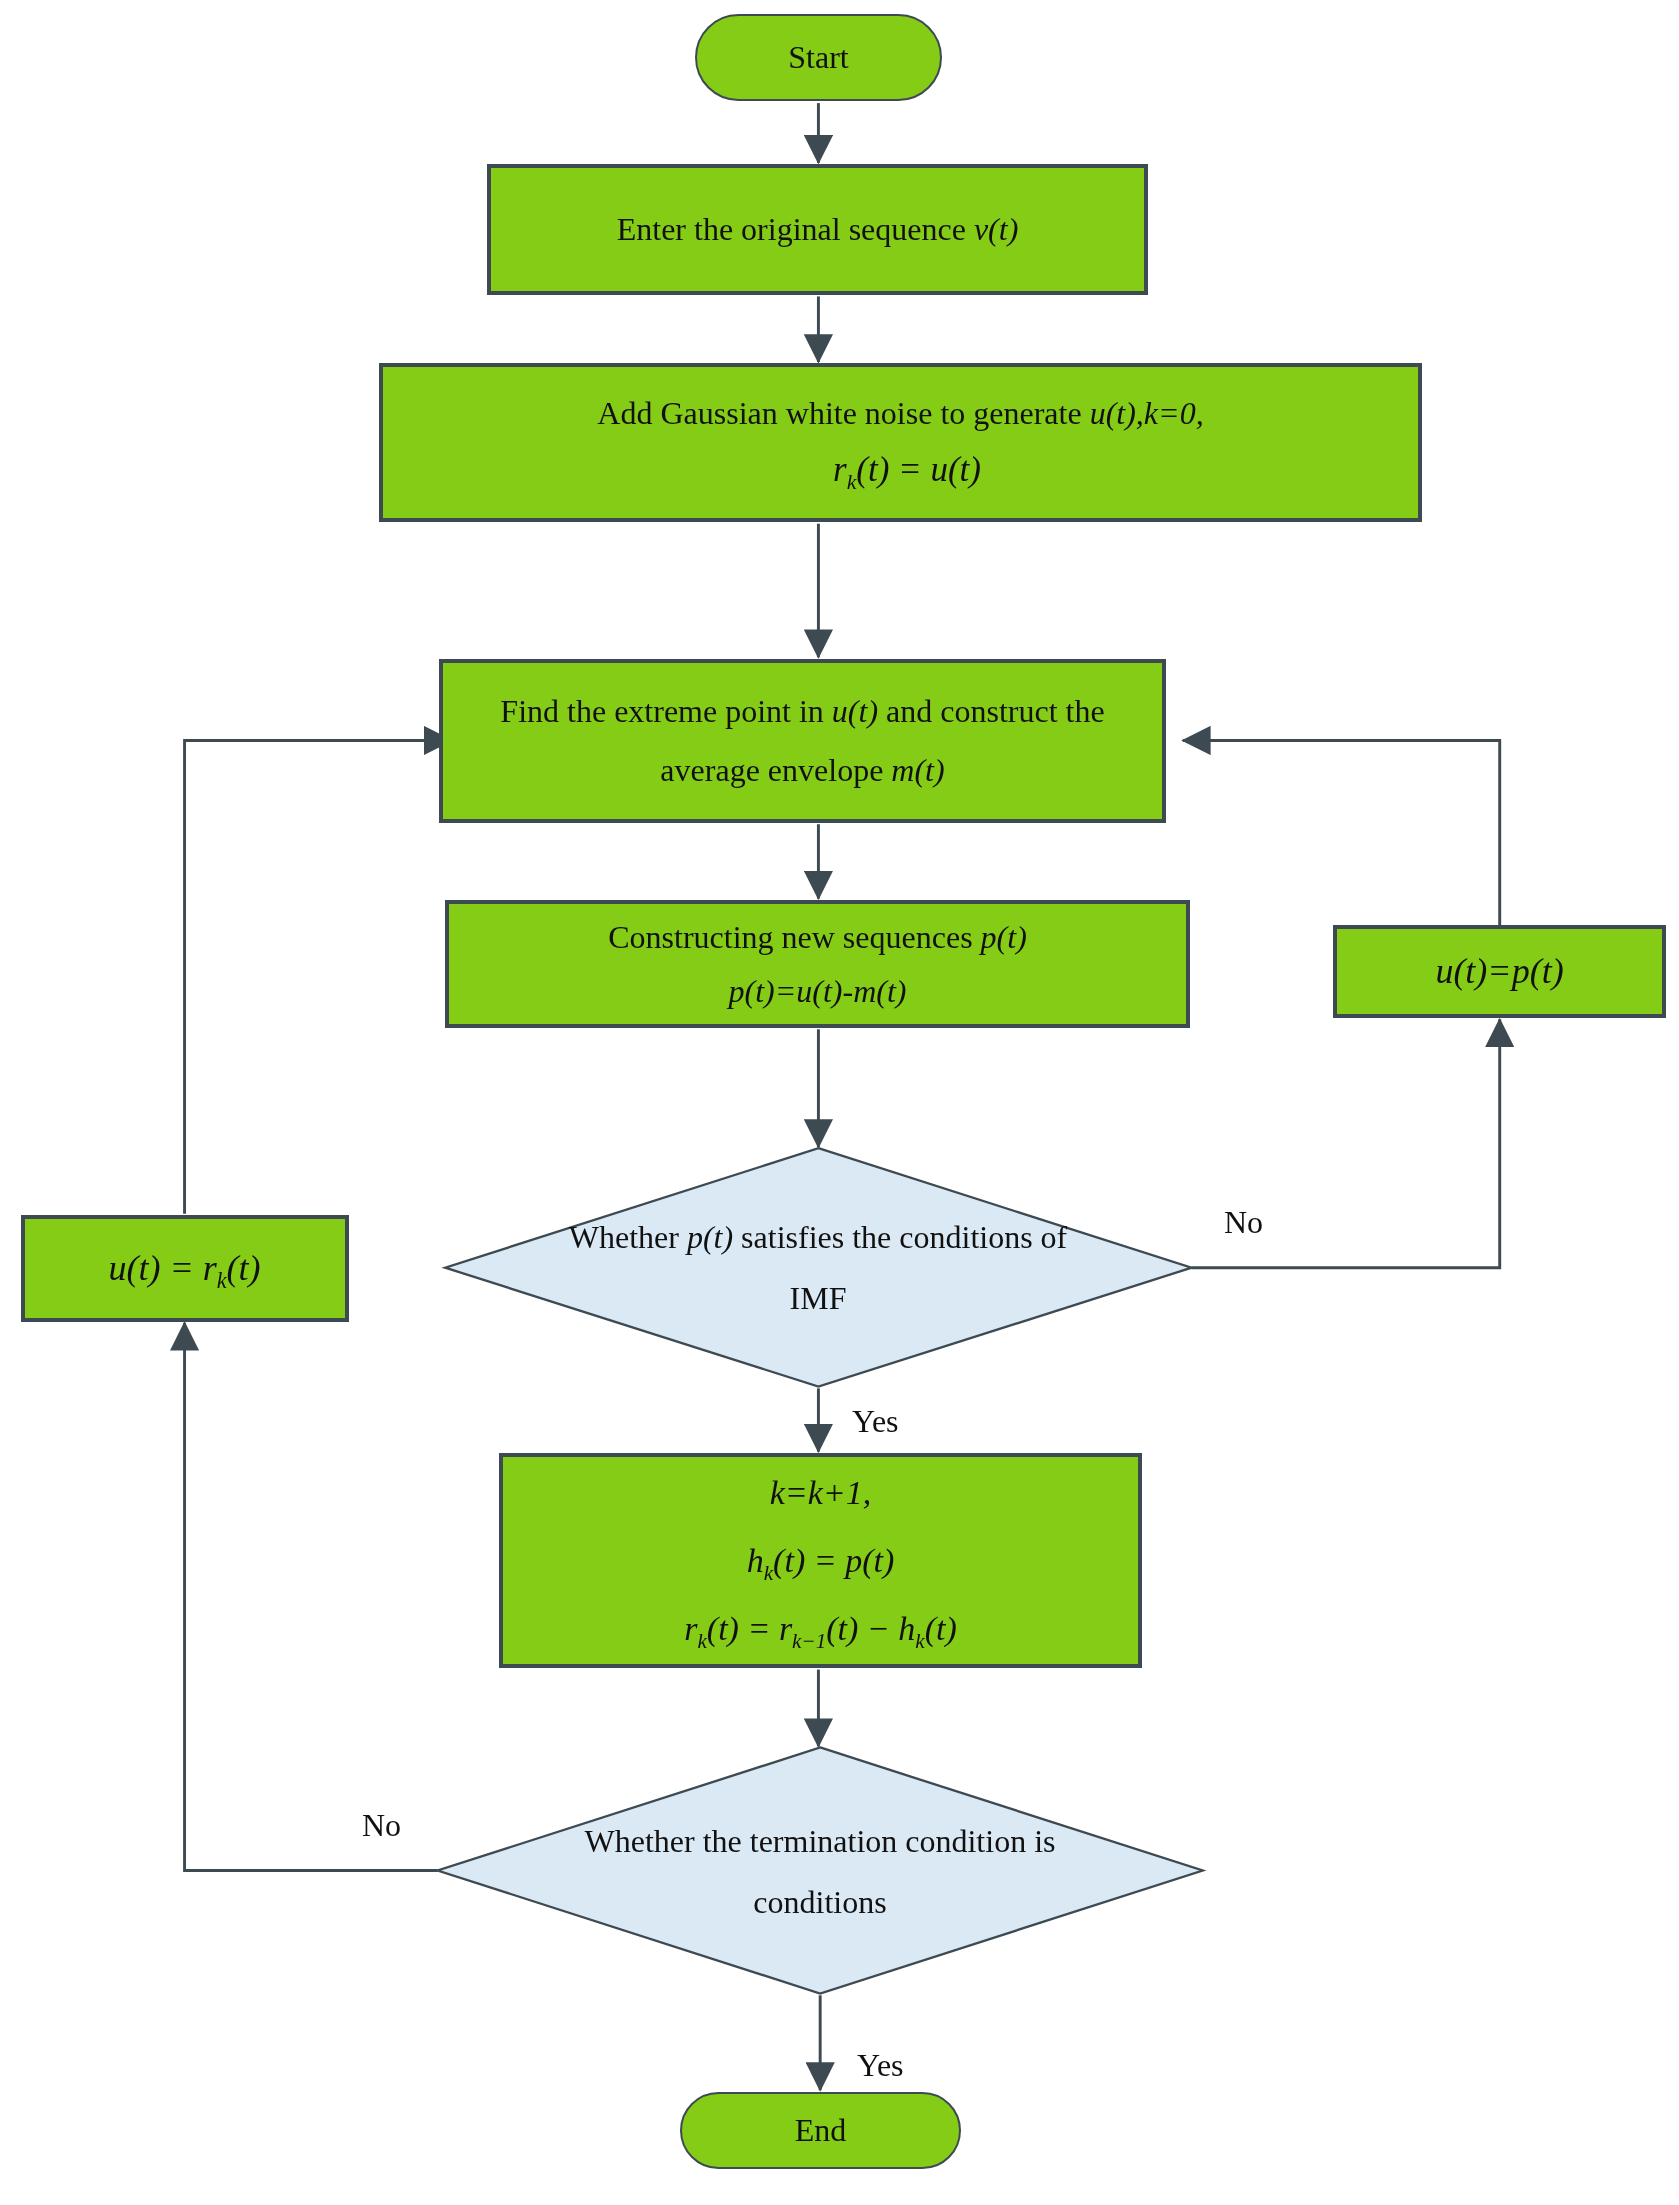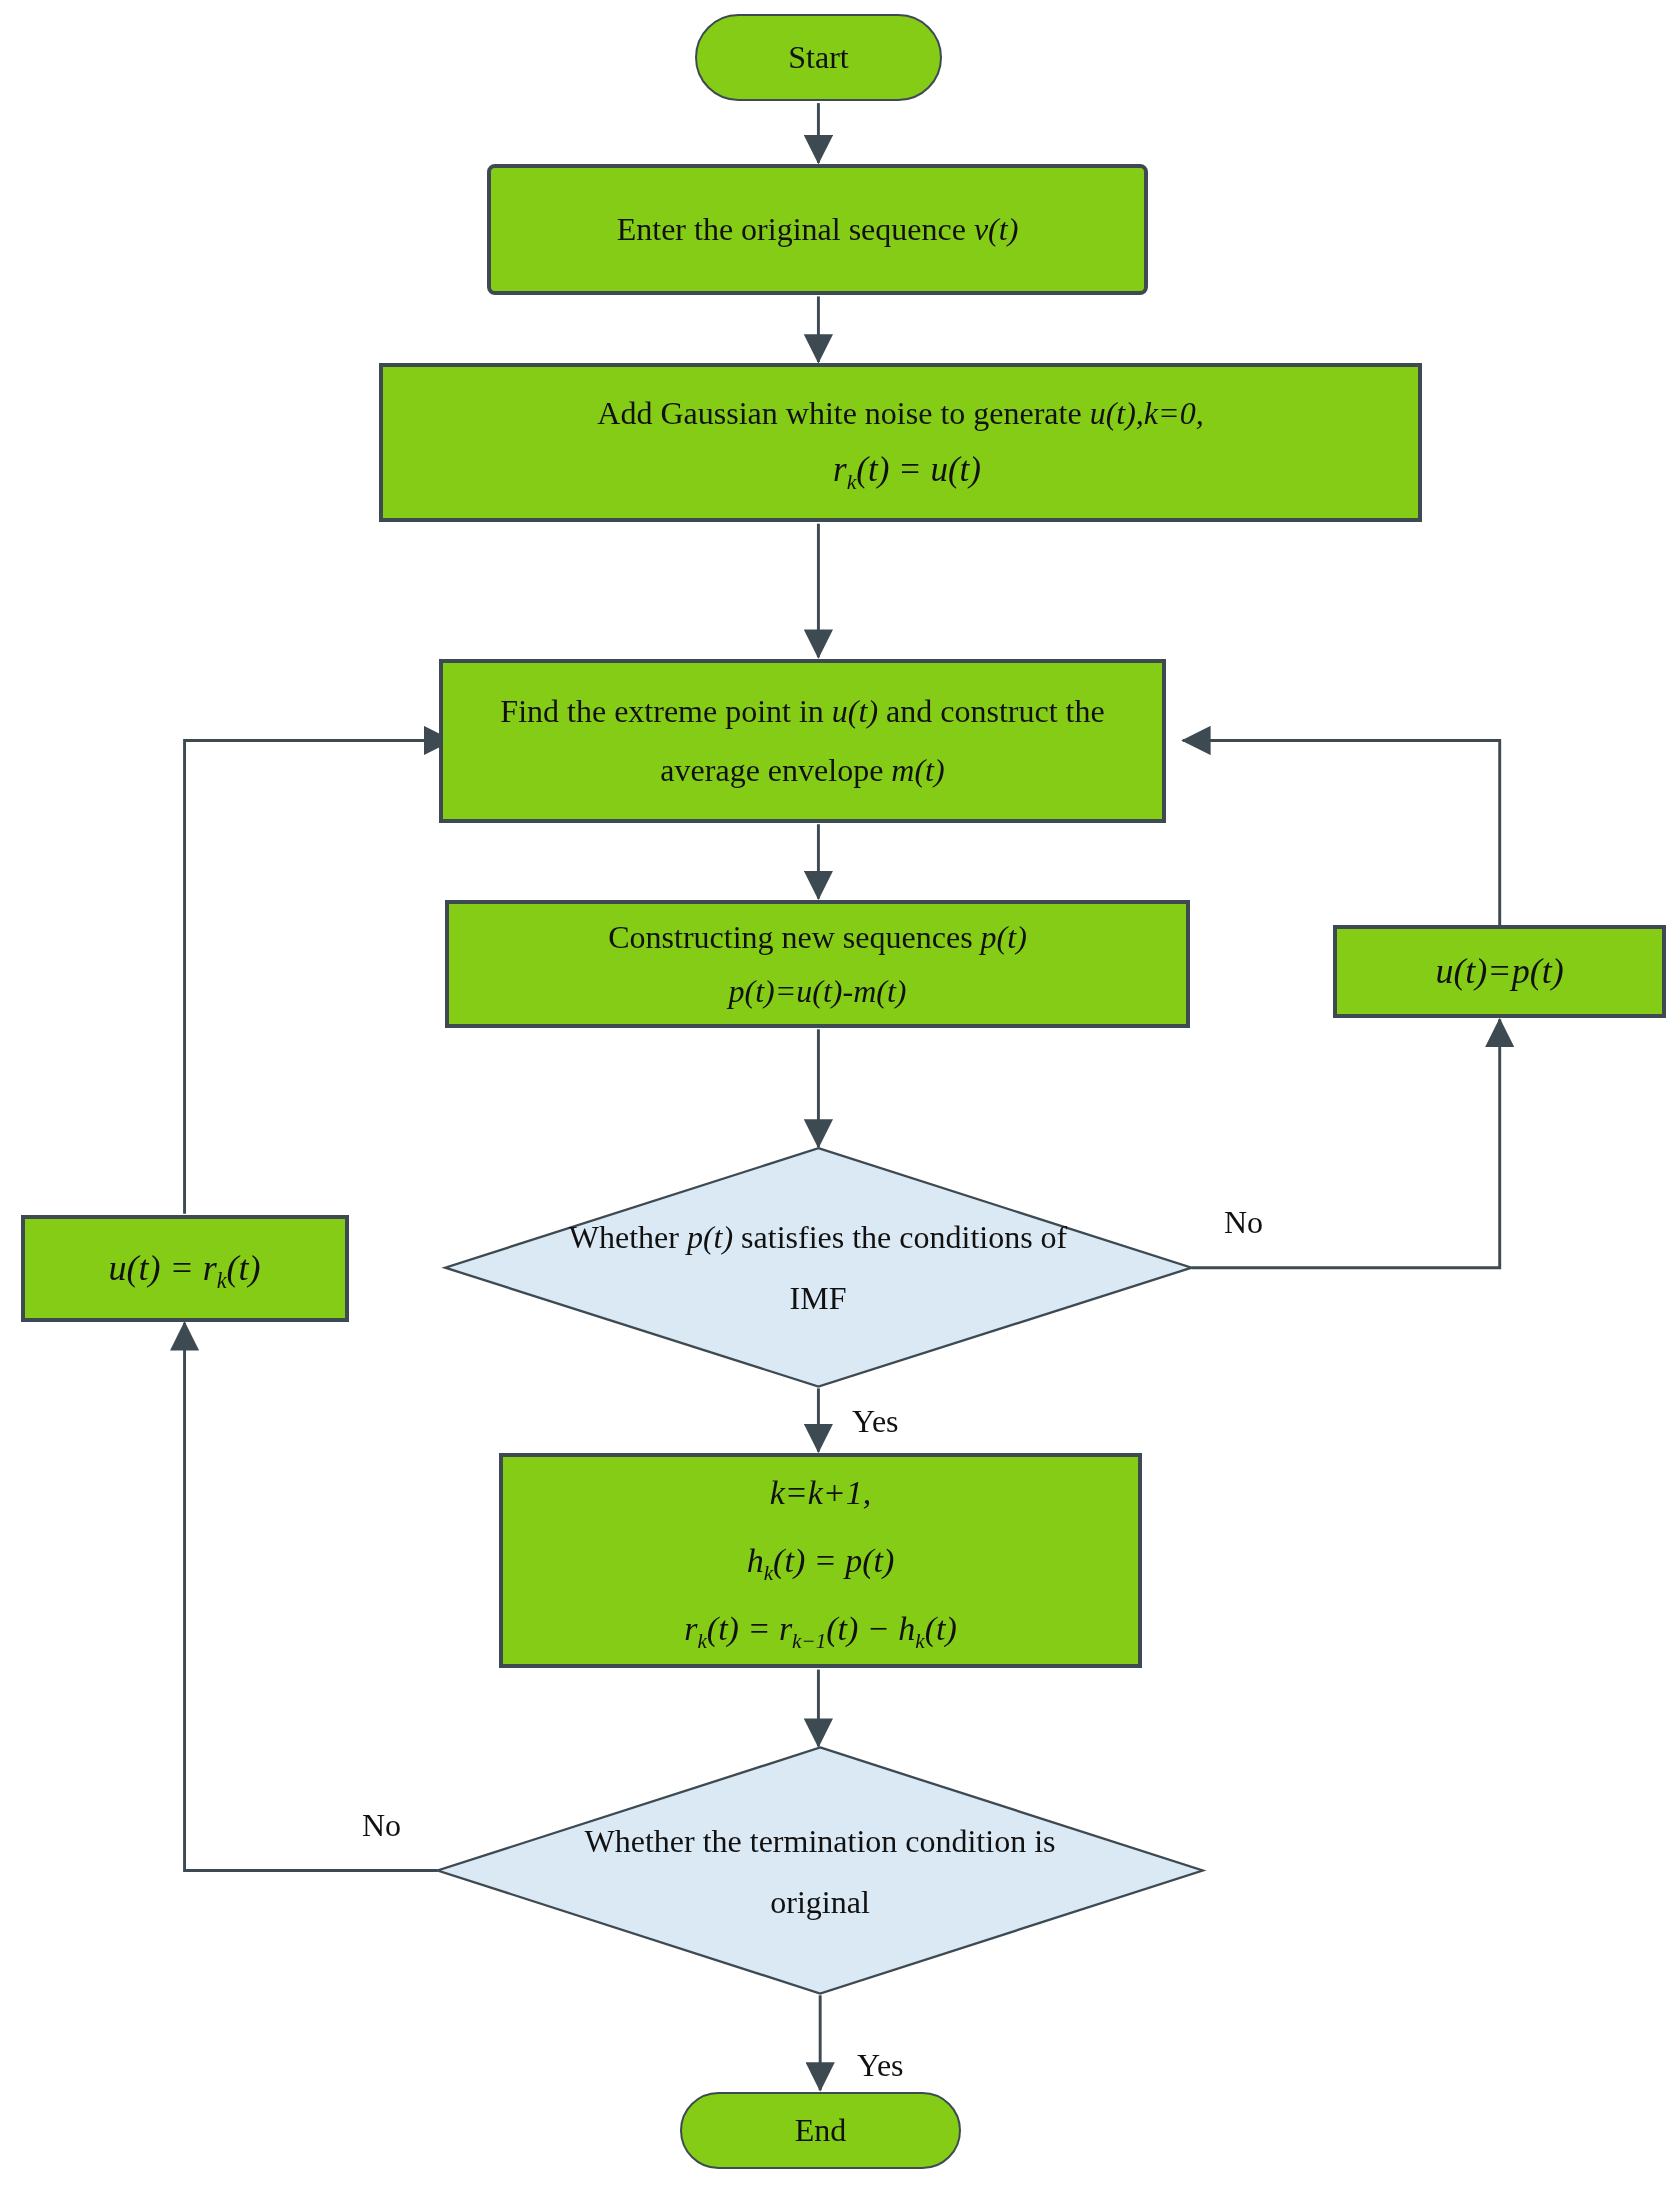--- a/index.html
+++ b/index.html
@@ -55,21 +55,21 @@
     <path class="edge" marker-end="url(#arrow)" d="M 315 2072 V 1264 H 771"></path>
 
     <polygon class="diamond" points="1397,1960 2034,2164 1397,2367 760,2164"></polygon>
     <polygon class="diamond" points="1400,2983 2053,3193 1400,3403 747,3193"></polygon>
   </svg>
 
   <div class="node pill" id="start-node" style="left:695px;top:14px;width:247px;height:87px;">
     <span class="line">Start</span>
   </div>
 
-  <div class="node" id="box1-node" style="left:487px;top:164px;width:661px;height:131px;border-radius:8px;">
+  <div class="node" id="box1-node" style="left:487px;top:164px;width:661px;height:131px;">
     <span class="line"><span>Enter the original sequence </span><span class="it">v(t)</span></span>
   </div>
 
   <div class="node" id="box2-node" style="left:379px;top:363px;width:1043px;height:159px;line-height:1.7;">
     <span class="line"><span>Add Gaussian white noise to generate </span><span class="it">u(t),k=0,</span></span>
     <span class="line it" style="font-size:35px;margin-left:13px;"><span>r</span><sub>k</sub><span>(t) = u(t)</span></span>
   </div>
 
   <div class="node" id="box3-node" style="left:439px;top:659px;width:727px;height:164px;">
     <span class="line"><span>Find the extreme point in </span><span class="it">u(t)</span><span> and construct the</span></span>
@@ -91,21 +91,21 @@
   </div>
 
   <div class="node it" id="box6-node" style="left:499px;top:1453px;width:643px;height:215px;">
     <span class="line">k=k+1,</span>
     <span class="line"><span>h</span><sub>k</sub><span>(t) = p(t)</span></span>
     <span class="line"><span>r</span><sub>k</sub><span>(t) = r</span><sub>k−1</sub><span>(t) − h</span><sub>k</sub><span>(t)</span></span>
   </div>
 
   <div class="dtext" style="left:498px;top:1796px;width:644px;height:152px;">
     <span class="line">Whether the termination condition is</span>
-    <span class="line">original</span>
+    <span class="line">conditions</span>
   </div>
 
   <div class="node it" id="box7-node" style="left:20.5px;top:1215px;width:328px;height:107px;">
     <span class="line"><span>u(t) = r</span><sub>k</sub><span>(t)</span></span>
   </div>
 
   <div class="node pill" id="end-node" style="left:680px;top:2092px;width:281px;height:77px;">
     <span class="line">End</span>
   </div>
 

